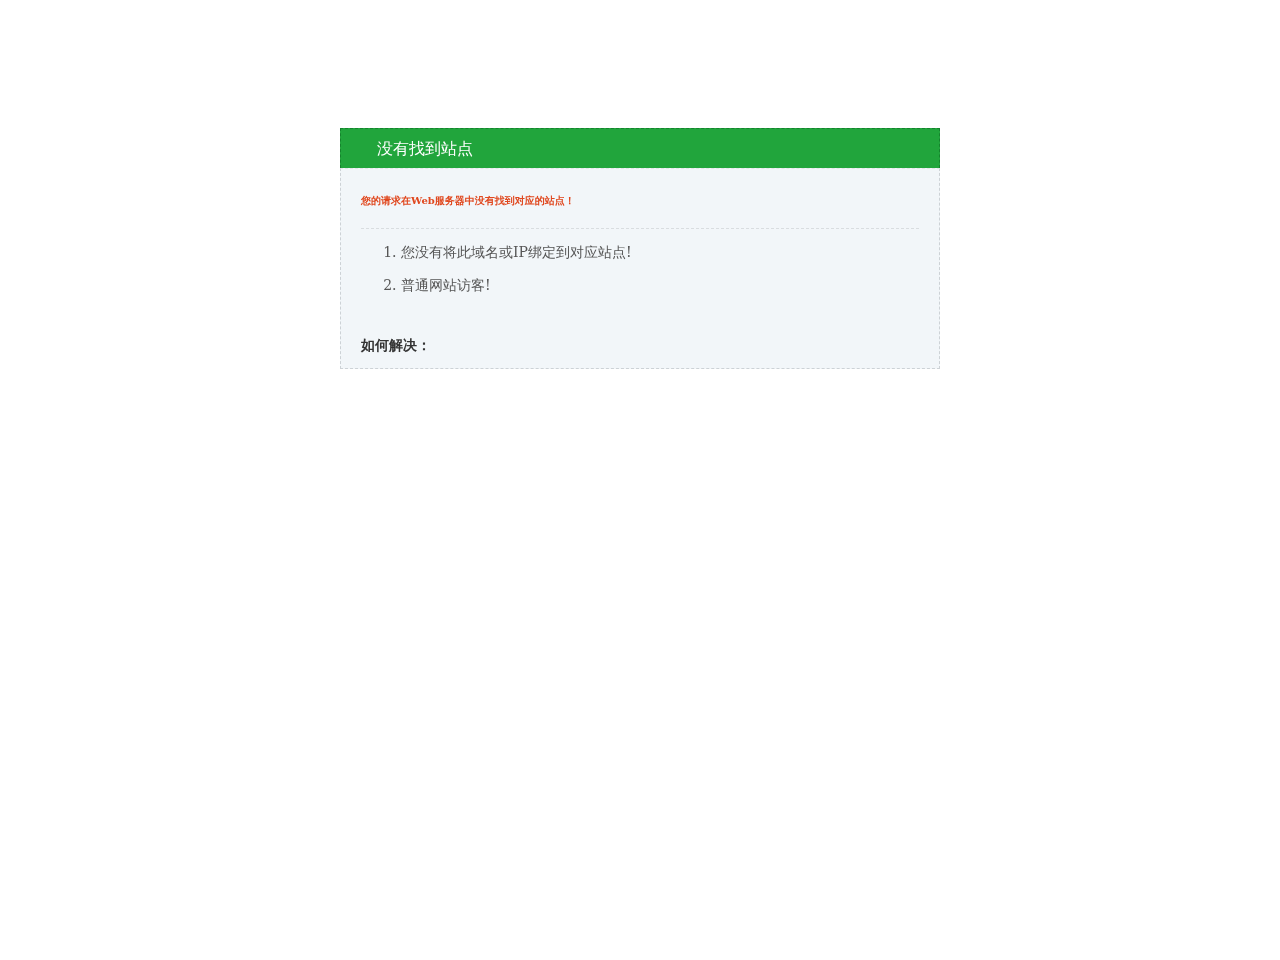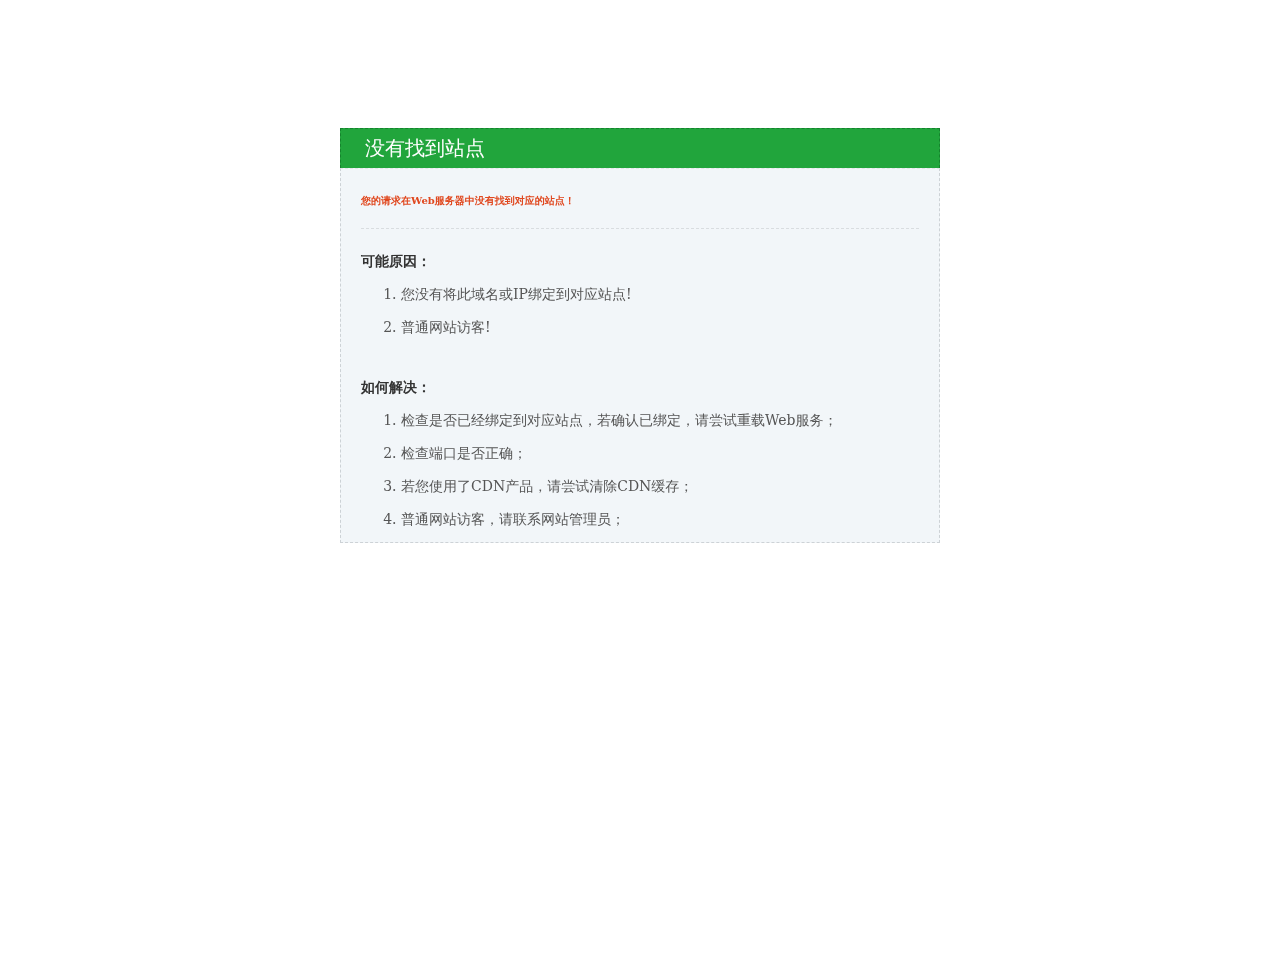--- a/index.html
+++ b/index.html
@@ -23,25 +23,25 @@
   .error-panel{
     width:600px;
     margin:128px auto 0;
   }
   .panel-header{
     background:var(--header-bg);
     border:1px dashed rgba(0,70,20,0.35);
     border-bottom:none;
     color:var(--header-text);
     font-family:"DejaVu Sans","Liberation Sans",sans-serif;
-    font-size:20px;
+    font-size:16px;
     font-weight:400;
     height:40px;
     line-height:39px;
-    padding:0 24px;
+    padding:0 36px;
   }
   .panel-body{
     background:var(--content-bg);
     border:1px dashed var(--border-color);
     border-top:1px dashed #e2e6e8;
     padding:20px 20px 13px 20px;
   }
   .notice{
     color:var(--notice-color);
     font-weight:bold;
@@ -83,27 +83,20 @@
 <body>
 
 <div class="error-panel">
   <div class="panel-header">没有找到站点</div>
 
   <div class="panel-body">
     <p class="notice">您的请求在Web服务器中没有找到对应的站点！</p>
 
     <hr class="divider">
 
-    <p class="section-heading">可能原因：</p>
     <ol class="reason-list">
       <li>您没有将此域名或IP绑定到对应站点!</li>
       <li>普通网站访客!</li>
     </ol>
 
     <p class="section-heading second">如何解决：</p>
-    <ol class="reason-list">
-      <li>检查是否已经绑定到对应站点，若确认已绑定，请尝试重载Web服务；</li>
-      <li>检查端口是否正确；</li>
-      <li>若您使用了CDN产品，请尝试清除CDN缓存；</li>
-      <li>普通网站访客，请联系网站管理员；</li>
-    </ol>
   </div>
 </div>
 
 </body></html>

